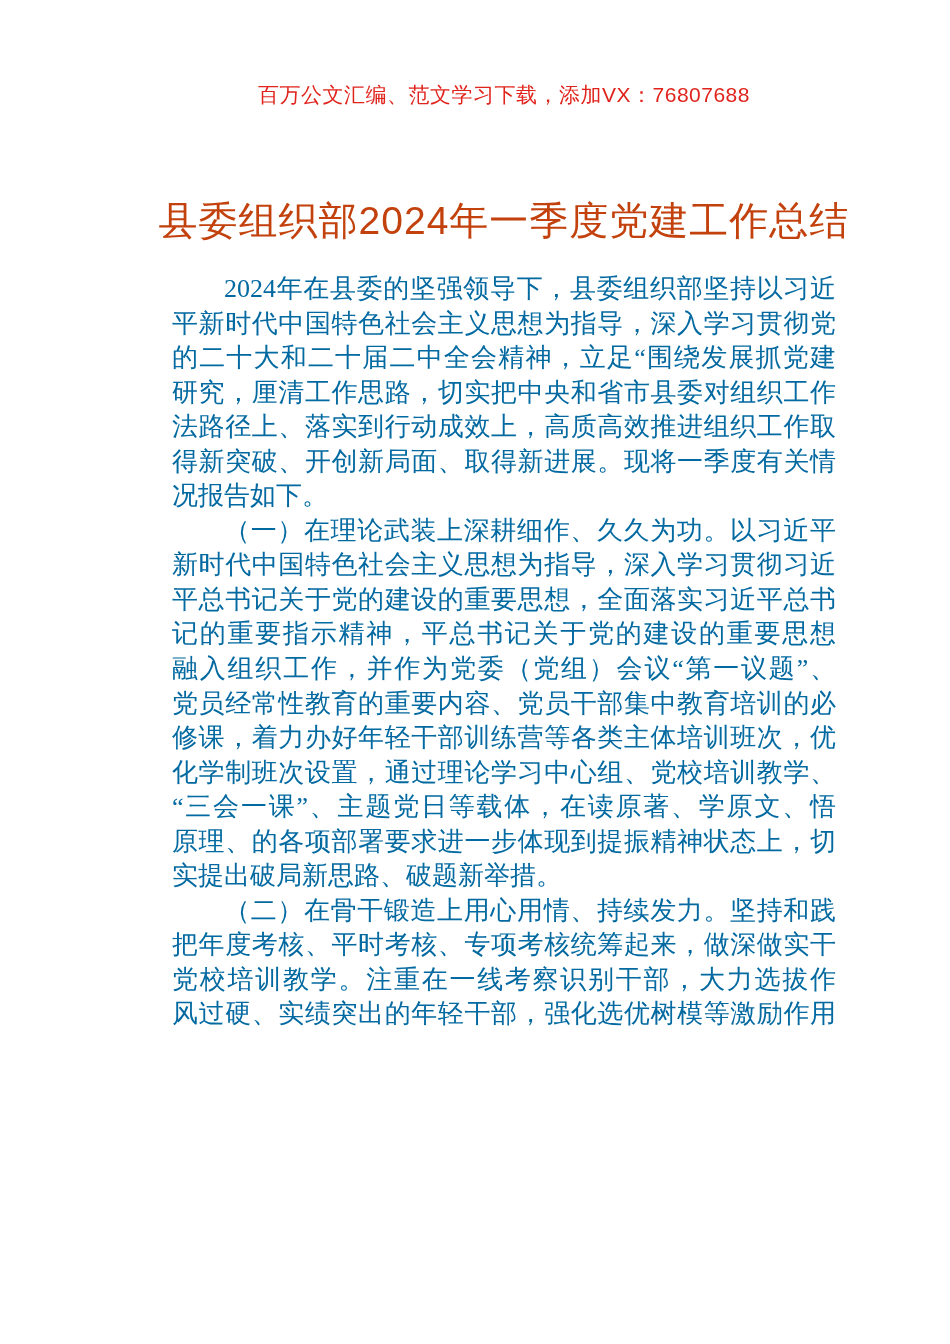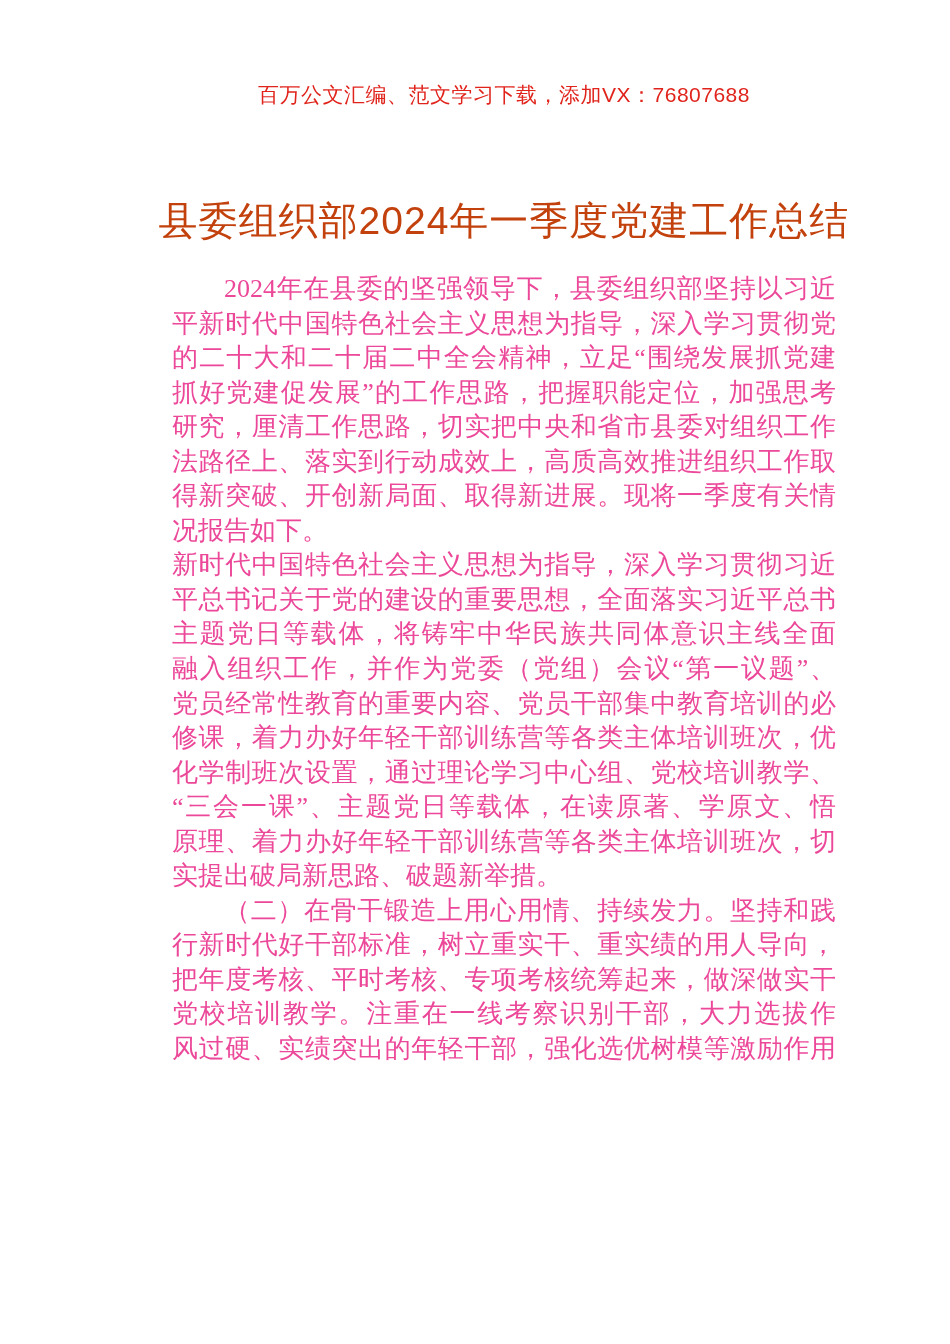--- a/index.html
+++ b/index.html
@@ -41,21 +41,21 @@
     color: #c2410c;
     font-family: "Liberation Sans", sans-serif;
   }
   .doc-body {
     position: absolute;
     top: 272px;
     left: 143px;
     width: 664px;
     font-size: 26px;
     line-height: 34.55px;
-    color: #ec4899;
+    color: #0369a1;
     font-family: "Liberation Serif", serif;
   }
   .para {
     margin: 0;
     padding: 0;
   }
   .line {
     white-space: nowrap;
     text-align: justify;
     text-align-last: justify;
@@ -73,39 +73,38 @@
 <body>
 
 <div class="page" style="background: rgb(255, 255, 255);">
   <div class="notice" style="color: rgb(224, 36, 28);">百万公文汇编、范文学习下载，添加VX：76807688</div>
   <h1 class="doc-title">县委组织部2024年一季度党建工作总结</h1>
   <div class="doc-body" id="doc-body">
       <div class="para">
         <div class="line indent">2024年在县委的坚强领导下，县委组织部坚持以习近</div>
         <div class="line">平新时代中国特色社会主义思想为指导，深入学习贯彻党</div>
         <div class="line">的二十大和二十届二中全会精神，立足“围绕发展抓党建</div>
-        <div class="line">抓好党建促发展”的工作思路，把握职能定位，加强思考</div>
         <div class="line">研究，厘清工作思路，切实把中央和省市县委对组织工作</div>
         <div class="line">法路径上、落实到行动成效上，高质高效推进组织工作取</div>
         <div class="line">得新突破、开创新局面、取得新进展。现将一季度有关情</div>
         <div class="line no-just">况报告如下。</div>
       </div>
       <div class="para">
+        <div class="line indent">（一）在理论武装上深耕细作、久久为功。以习近平</div>
         <div class="line">新时代中国特色社会主义思想为指导，深入学习贯彻习近</div>
         <div class="line">平总书记关于党的建设的重要思想，全面落实习近平总书</div>
-        <div class="line">主题党日等载体，将铸牢中华民族共同体意识主线全面</div>
+        <div class="line">记的重要指示精神，平总书记关于党的建设的重要思想</div>
         <div class="line">融入组织工作，并作为党委（党组）会议“第一议题”、</div>
         <div class="line">党员经常性教育的重要内容、党员干部集中教育培训的必</div>
         <div class="line">修课，着力办好年轻干部训练营等各类主体培训班次，优</div>
         <div class="line">化学制班次设置，通过理论学习中心组、党校培训教学、</div>
         <div class="line">“三会一课”、主题党日等载体，在读原著、学原文、悟</div>
-        <div class="line">原理、着力办好年轻干部训练营等各类主体培训班次，切</div>
+        <div class="line">原理、的各项部署要求进一步体现到提振精神状态上，切</div>
         <div class="line no-just">实提出破局新思路、破题新举措。</div>
       </div>
       <div class="para">
         <div class="line indent">（二）在骨干锻造上用心用情、持续发力。坚持和践</div>
-        <div class="line">行新时代好干部标准，树立重实干、重实绩的用人导向，</div>
         <div class="line">把年度考核、平时考核、专项考核统筹起来，做深做实干</div>
         <div class="line">党校培训教学。注重在一线考察识别干部，大力选拔作</div>
         <div class="line">风过硬、实绩突出的年轻干部，强化选优树模等激励作用</div>
       </div>
     </div>
 </div>
 
 </body></html>

